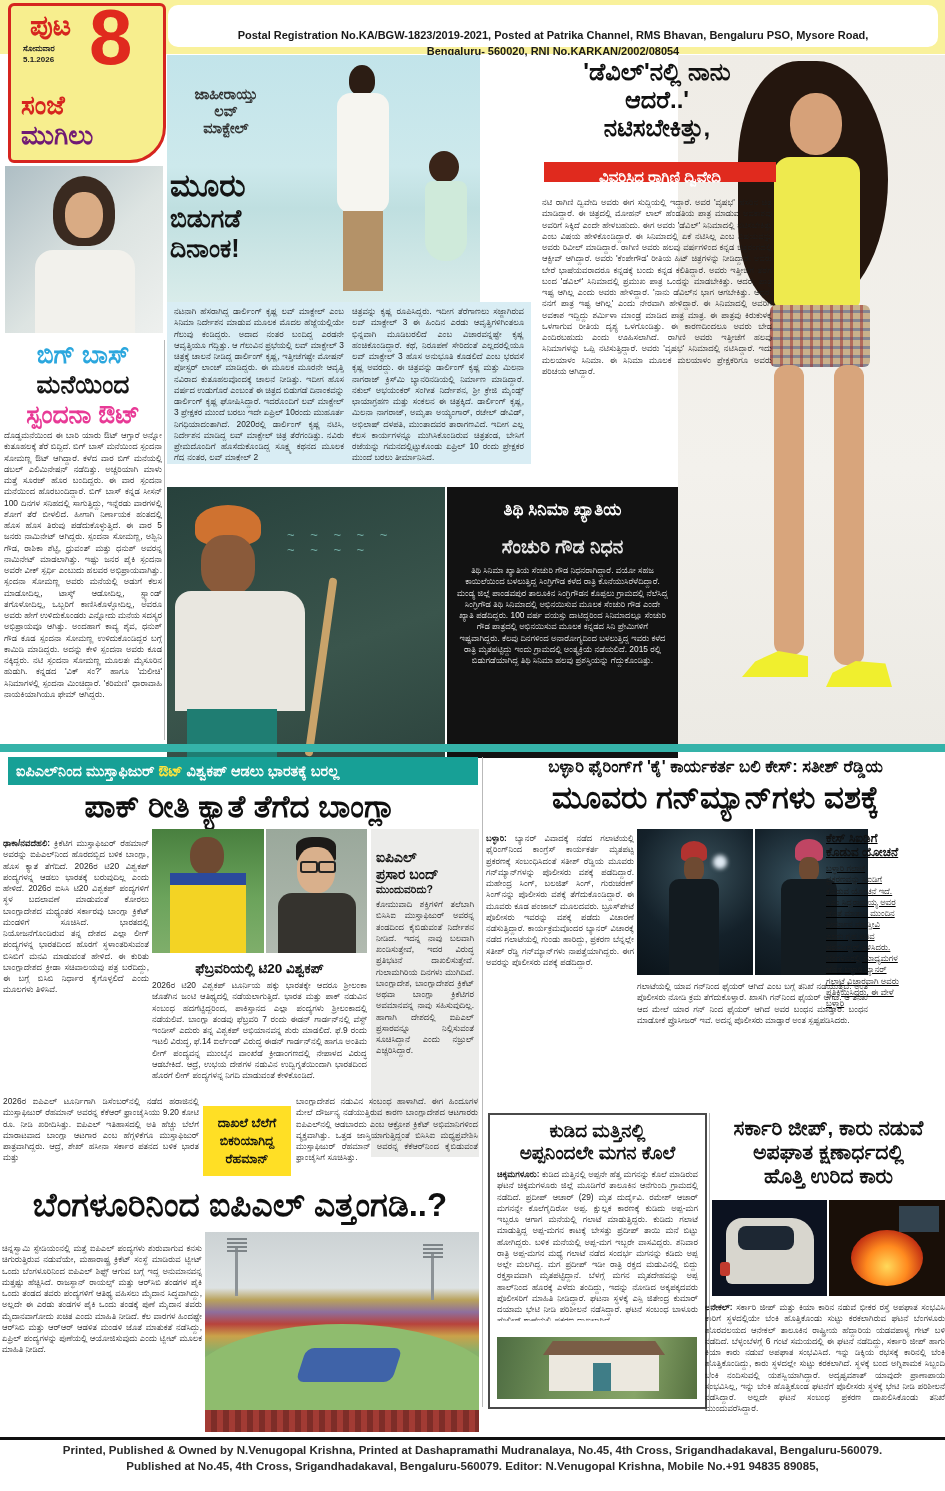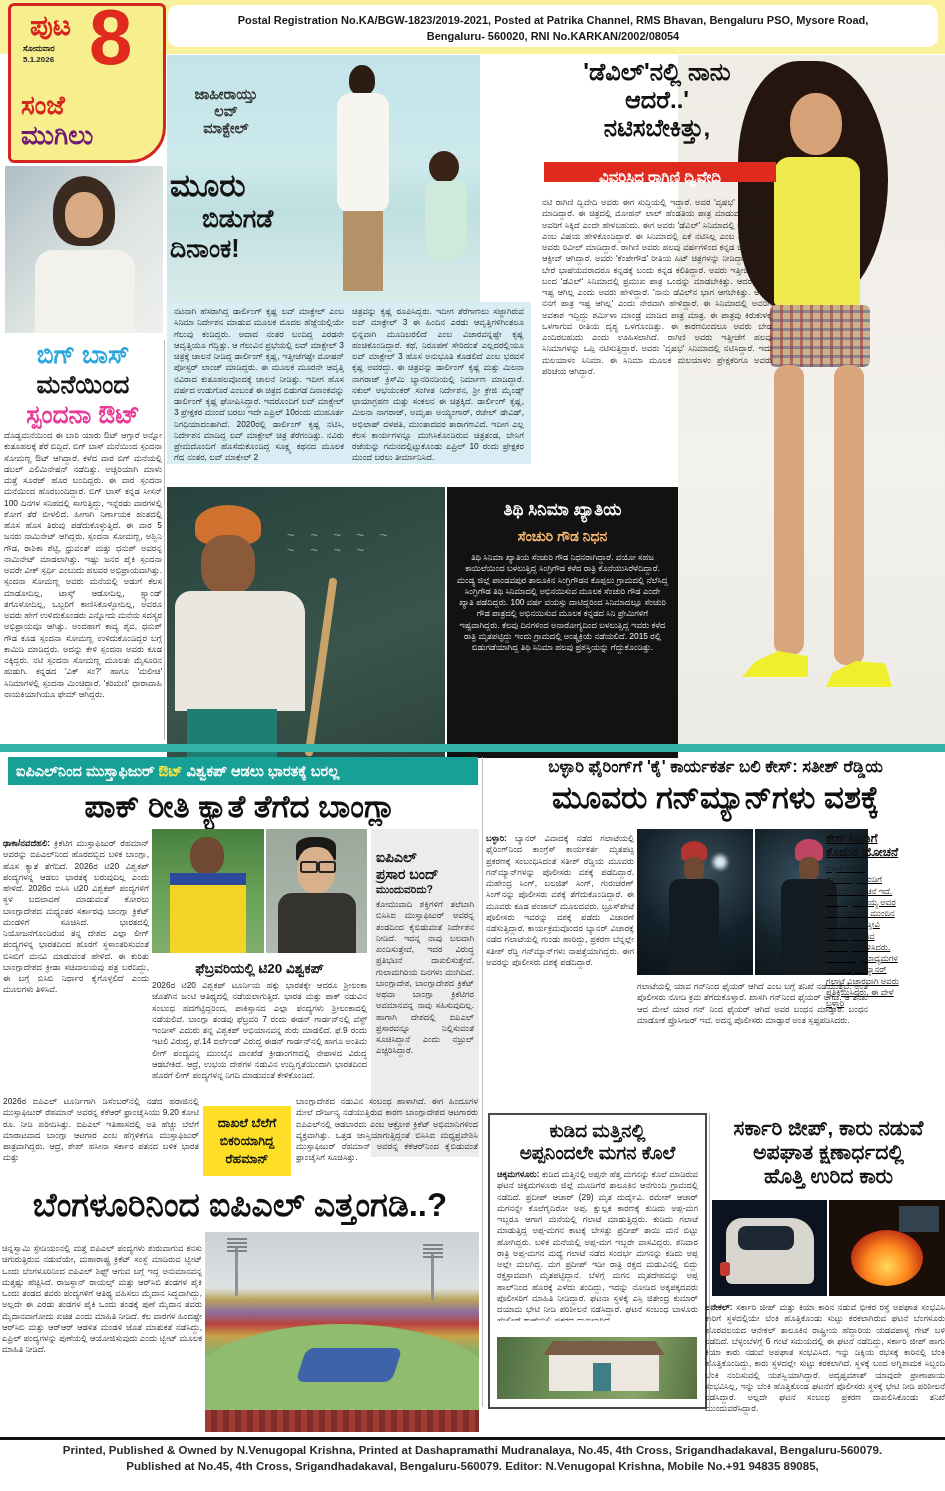--- a/index.html
+++ b/index.html
@@ -8,21 +8,21 @@
   .abs{position:absolute;}
   .bt{font-size:8.4px;line-height:1.34;text-align:justify;color:#1d1d1d;overflow:hidden;}
   .lead{font-weight:bold;}
   .ctr{text-align:center;}
   .photo{position:absolute;overflow:hidden;background:#cfcfcf;}
   .hl{font-weight:bold;color:#101010;}
   .vrule{position:absolute;width:1px;background:#b9b9b9;}
   
   #yellow-band{left:0;top:0;width:945px;height:54px;}
   #postal-box{left:168px;top:5px;width:770px;height:42px;background:#fff;border-radius:10px;
-              font-weight:bold;font-size:11px;line-height:1.45;color:#1a1a1a;text-align:center;padding-top:8px;box-sizing:border-box;}
+              font-weight:bold;font-size:11px;line-height:1.45;color:#1a1a1a;text-align:center;padding-top:23px;box-sizing:border-box;}
   #masthead{left:8px;top:3px;width:158px;height:160px;border-radius:6px 6px 36px 6px;box-sizing:border-box;}
   
   .ov{position:absolute;font-weight:bold;color:#2e2e2e;text-align:center;}
   
   #century-box{left:447px;top:487px;width:231px;height:271px;background:#121212;box-sizing:border-box;padding:9px 10px;}
   
   .tealbar{background:#35b3a9;}
   
   #bangla-strip{left:8px;top:757px;width:470px;height:28px;background:#17a096;color:#fff;
                 font-weight:bold;font-size:14.5px;line-height:28px;padding-left:8px;box-sizing:border-box;white-space:nowrap;overflow:hidden;}
@@ -71,21 +71,21 @@
     <div class="abs" style="left:262px;top:96px;width:30px;height:32px;background:#3a2418;border-radius:50%;"></div>
     <div class="abs" style="left:258px;top:126px;width:42px;height:80px;background:#cfeada;border-radius:8px 8px 20px 20px;"></div>
   </div>
   <div class="abs ctr" style="left:172px;top:86px;width:108px;">
     <div class="ov" style="position:static;font-size:14.5px;color:#333;">ಜಾಹೀರಾಯ್ತು</div>
     <div class="ov" style="position:static;font-size:14.5px;color:#333;">ಲವ್</div>
     <div class="ov" style="position:static;font-size:14.5px;color:#333;">ಮಾಕ್ಟೇಲ್</div>
   </div>
   <div class="abs" style="left:170px;top:168px;width:130px;">
     <div style="font-size:31px;font-weight:bold;color:#141414;">ಮೂರು</div>
-    <div style="font-size:25px;font-weight:bold;color:#141414;margin-left:32px;">ಬಿಡುಗಡೆ</div>
+    <div style="font-size:25px;font-weight:bold;color:#141414;">ಬಿಡುಗಡೆ</div>
     <div style="font-size:25px;font-weight:bold;color:#141414;">ದಿನಾಂಕ!</div>
   </div>
   <div class="abs" style="left:167px;top:302px;width:364px;height:162px;background:#d9edf4;"></div>
   <div class="abs bt" style="left:174px;top:306px;width:170px;height:155px;">ನಟನಾಗಿ ಹೆಸರಾಗಿದ್ದ ಡಾರ್ಲಿಂಗ್ ಕೃಷ್ಣ ಲವ್ ಮಾಕ್ಟೇಲ್ ಎಂಬ ಸಿನಿಮಾ ನಿರ್ದೇಶನ ಮಾಡುವ ಮೂಲಕ ಮೊದಲ ಹೆಜ್ಜೆಯಲ್ಲಿಯೇ ಗೆಲುವು ಕಂಡಿದ್ದರು. ಅದಾದ ನಂತರ ಬಂದಿದ್ದ ಎರಡನೇ ಆವೃತ್ತಿಯೂ ಗೆದ್ದಿತ್ತು. ಆ ಗೆಲುವಿನ ಪ್ರಭೆಯಲ್ಲಿ ಲವ್ ಮಾಕ್ಟೇಲ್ 3 ಚಿತ್ರಕ್ಕೆ ಚಾಲನೆ ನೀಡಿದ್ದ ಡಾರ್ಲಿಂಗ್ ಕೃಷ್ಣ, ಇತ್ತೀಚೆಗಷ್ಟೇ ಮೋಷನ್ ಪೋಸ್ಟರ್ ಲಾಂಚ್ ಮಾಡಿದ್ದರು. ಈ ಮೂಲಕ ಮೂರನೇ ಆವೃತ್ತಿ ನವಿರಾದ ಕುತೂಹಲವೊಂದಕ್ಕೆ ಚಾಲನೆ ನೀಡಿತ್ತು. ಇದೀಗ ಹೊಸ ವರ್ಷದ ಉಡುಗೊರೆ ಎಂಬಂತೆ ಈ ಚಿತ್ರದ ಬಿಡುಗಡೆ ದಿನಾಂಕವನ್ನು ಡಾರ್ಲಿಂಗ್ ಕೃಷ್ಣ ಘೋಷಿಸಿದ್ದಾರೆ. ಇದರೊಂದಿಗೆ ಲವ್ ಮಾಕ್ಟೇಲ್ 3 ಪ್ರೇಕ್ಷಕರ ಮುಂದೆ ಬರಲು ಇದೇ ಏಪ್ರಿಲ್ 10ರಂದು ಮುಹೂರ್ತ ನಿಗಧಿಯಾದಂತಾಗಿದೆ. 2020ರಲ್ಲಿ ಡಾರ್ಲಿಂಗ್ ಕೃಷ್ಣ ನಟಿಸಿ, ನಿರ್ದೇಶನ ಮಾಡಿದ್ದ ಲವ್ ಮಾಕ್ಟೇಲ್ ಚಿತ್ರ ತೆರೆಗಂಡಿತ್ತು. ನವಿರು ಪ್ರೇಮದೊಂದಿಗೆ ಹೊಸೆದುಕೊಂಡಿದ್ದ ಸೂಕ್ಷ್ಮ ಕಥನದ ಮೂಲಕ ಗೆದ್ದ ನಂತರ, ಲವ್ ಮಾಕ್ಟೇಲ್ 2</div>
   <div class="abs bt" style="left:352px;top:306px;width:172px;height:155px;">ಚಿತ್ರವನ್ನು ಕೃಷ್ಣ ರೂಪಿಸಿದ್ದರು. ಇದೀಗ ತೆರೆಗಾಣಲು ಸಜ್ಜಾಗಿರುವ ಲವ್ ಮಾಕ್ಟೇಲ್ 3 ಈ ಹಿಂದಿನ ಎರಡು ಆವೃತ್ತಿಗಳಿಗಿಂತಲೂ ಭಿನ್ನವಾಗಿ ಮೂಡಿಬರಲಿದೆ ಎಂಬ ವಿಚಾರವನ್ನಷ್ಟೇ ಕೃಷ್ಣ ಹಂಚಿಕೊಂಡಿದ್ದಾರೆ. ಕಥೆ, ನಿರೂಪಣೆ ಸೇರಿದಂತೆ ಎಲ್ಲದರಲ್ಲಿಯೂ ಲವ್ ಮಾಕ್ಟೇಲ್ 3 ಹೊಸ ಅನುಭೂತಿ ಕೊಡಲಿದೆ ಎಂಬ ಭರವಸೆ ಕೃಷ್ಣ ಅವರದ್ದು. ಈ ಚಿತ್ರವನ್ನು ಡಾರ್ಲಿಂಗ್ ಕೃಷ್ಣ ಮತ್ತು ಮಿಲನಾ ನಾಗರಾಜ್ ಕ್ರಿಸ್‌ಮಿ ಬ್ಯಾನರಿನಡಿಯಲ್ಲಿ ನಿರ್ಮಾಣ ಮಾಡಿದ್ದಾರೆ. ನಕುಲ್ ಅಭಯಂಕರ್ ಸಂಗೀತ ನಿರ್ದೇಶನ, ಶ್ರೀ ಕ್ರೇಜಿ ಮೈಂಡ್ಸ್ ಛಾಯಾಗ್ರಹಣ ಮತ್ತು ಸಂಕಲನ ಈ ಚಿತ್ರಕ್ಕಿದೆ. ಡಾರ್ಲಿಂಗ್ ಕೃಷ್ಣ, ಮಿಲನಾ ನಾಗರಾಜ್, ಅಮೃತಾ ಅಯ್ಯಂಗಾರ್, ರಚೇಲ್ ಡೇವಿಡ್, ಅಭಿಲಾಷ್ ದಳಪತಿ, ಮುಂತಾದವರ ತಾರಾಗಣವಿದೆ. ಇದೀಗ ಎಲ್ಲ ಕೆಲಸ ಕಾರ್ಯಗಳನ್ನೂ ಮುಗಿಸಿಕೊಂಡಿರುವ ಚಿತ್ರತಂಡ, ಬೇಸಿಗೆ ರಜೆಯನ್ನು ಗಮನದಲ್ಲಿಟ್ಟುಕೊಂಡು ಏಪ್ರಿಲ್ 10 ರಂದು ಪ್ರೇಕ್ಷಕರ ಮುಂದೆ ಬರಲು ತೀರ್ಮಾನಿಸಿದೆ.</div>
 
   <div class="photo" style="left:678px;top:55px;width:267px;height:690px;background:linear-gradient(180deg,#efece6,#f3f1ec 60%,#eceae4);">
     <div class="abs" style="left:60px;top:6px;width:150px;height:250px;background:#24160e;border-radius:46% 54% 60% 40%;"></div>
     <div class="abs" style="left:112px;top:38px;width:52px;height:62px;background:#d6a179;border-radius:48%;"></div>
     <div class="abs" style="left:96px;top:102px;width:86px;height:150px;background:#eeea4e;border-radius:16px 16px 6px 6px;"></div>
@@ -109,21 +109,21 @@
   <div class="photo" style="left:167px;top:487px;width:278px;height:271px;background:linear-gradient(160deg,#27413c,#3a554c 60%,#2d443e);">
     <div class="abs" style="left:120px;top:40px;width:150px;height:90px;color:#8fd8cf;font-size:13px;letter-spacing:6px;opacity:.7;">~ ~ ~ ~ ~<br>~ ~ ~ ~</div>
     <div class="abs" style="left:28px;top:18px;width:66px;height:40px;background:#cf7230;border-radius:50% 50% 30% 30%;"></div>
     <div class="abs" style="left:34px;top:48px;width:54px;height:60px;background:#8a5a3a;border-radius:42%;"></div>
     <div class="abs" style="left:8px;top:104px;width:130px;height:120px;background:#e9e7e0;border-radius:16px 22px 0 0;"></div>
     <div class="abs" style="left:20px;top:222px;width:90px;height:50px;background:#1f7d72;"></div>
     <div class="abs" style="left:150px;top:90px;width:8px;height:180px;background:#c9a36a;transform:rotate(8deg);border-radius:4px;"></div>
   </div>
   <div id="century-box" class="abs">
     <div class="ctr" style="font-size:17px;font-weight:bold;color:#ffffff;margin-top:4px;">ತಿಥಿ ಸಿನಿಮಾ ಖ್ಯಾತಿಯ</div>
-    <div class="ctr" style="font-size:14px;font-weight:bold;color:#fdba74;margin-top:8px;">ಸೆಂಚುರಿ ಗೌಡ ನಿಧನ</div>
+    <div class="ctr" style="font-size:19px;font-weight:bold;color:#e5e5e5;margin-top:16px;">ಸೆಂಚುರಿ ಗೌಡ ನಿಧನ</div>
     <div class="bt" style="color:#f2f2f2;margin-top:7px;height:185px;text-align:center;">ತಿಥಿ ಸಿನಿಮಾ ಖ್ಯಾತಿಯ ಸೆಂಚುರಿ ಗೌಡ ನಿಧನರಾಗಿದ್ದಾರೆ. ವಯೋ ಸಹಜ ಕಾಯಿಲೆಯಿಂದ ಬಳಲುತ್ತಿದ್ದ ಸಿಂಗ್ರಿಗೌಡ ಕಳೆದ ರಾತ್ರಿ ಕೊನೆಯುಸಿರೆಳೆದಿದ್ದಾರೆ. ಮಂಡ್ಯ ಜಿಲ್ಲೆ ಪಾಂಡವಪುರ ತಾಲೂಕಿನ ಸಿಂಗ್ರಿಗೌಡನ ಕೊಪ್ಪಲು ಗ್ರಾಮದಲ್ಲಿ ನೆಲೆಸಿದ್ದ ಸಿಂಗ್ರಿಗೌಡ ತಿಥಿ ಸಿನಿಮಾದಲ್ಲಿ ಅಭಿನಯಿಸುವ ಮೂಲಕ ಸೆಂಚುರಿ ಗೌಡ ಎಂದೇ ಖ್ಯಾತಿ ಪಡೆದಿದ್ದರು. 100 ವರ್ಷ ವಯಸ್ಸು ದಾಟಿದ್ದರಿಂದ ಸಿನಿಮಾದಲ್ಲೂ ಸೆಂಚುರಿ ಗೌಡ ಪಾತ್ರದಲ್ಲಿ ಅಭಿನಯಿಸುವ ಮೂಲಕ ಕನ್ನಡದ ಸಿನಿ ಪ್ರೇಮಿಗಳಿಗೆ ಇಷ್ಟವಾಗಿದ್ದರು. ಕೆಲವು ದಿನಗಳಿಂದ ಅನಾರೋಗ್ಯದಿಂದ ಬಳಲುತ್ತಿದ್ದ ಇವರು ಕಳೆದ ರಾತ್ರಿ ಮೃತಪಟ್ಟಿದ್ದು ಇಂದು ಗ್ರಾಮದಲ್ಲಿ ಅಂತ್ಯಕ್ರಿಯೆ ನಡೆಯಲಿದೆ. 2015 ರಲ್ಲಿ ಬಿಡುಗಡೆಯಾಗಿದ್ದ ತಿಥಿ ಸಿನಿಮಾ ಹಲವು ಪ್ರಶಸ್ತಿಯನ್ನು ಗೆದ್ದುಕೊಂಡಿತ್ತು.</div>
   </div>
 
   <div class="abs tealbar" style="left:0;top:744px;width:945px;height:8px;"></div>
 
   <div id="bangla-strip" class="abs">
     <span>ಐಪಿಎಲ್‌ನಿಂದ ಮುಸ್ತಾಫಿಜುರ್ </span><span style="color:#ffe53d;">ಔಟ್</span><span> ವಿಶ್ವಕಪ್ ಆಡಲು ಭಾರತಕ್ಕೆ ಬರಲ್ಲ</span>
   </div>
   <div class="abs ctr hl" style="left:0;top:789px;width:480px;font-size:31px;">ಪಾಕ್ ರೀತಿ ಕ್ಯಾತೆ ತೆಗೆದ ಬಾಂಗ್ಲಾ</div>
   <div class="abs bt" style="left:3px;top:838px;width:146px;height:252px;">

